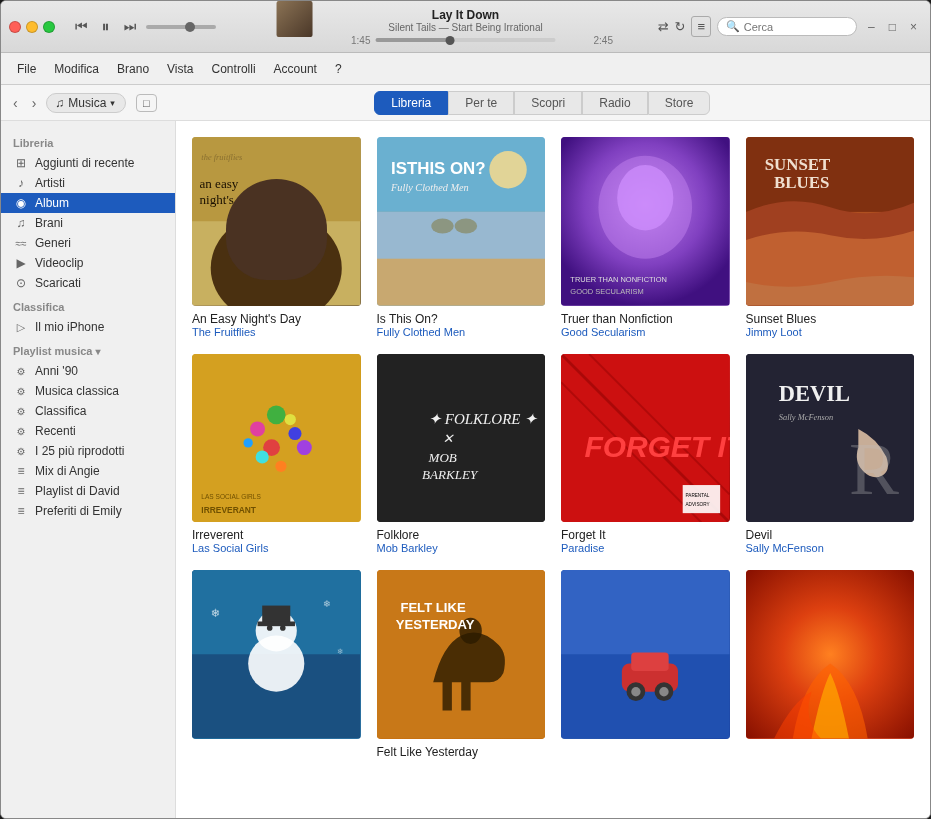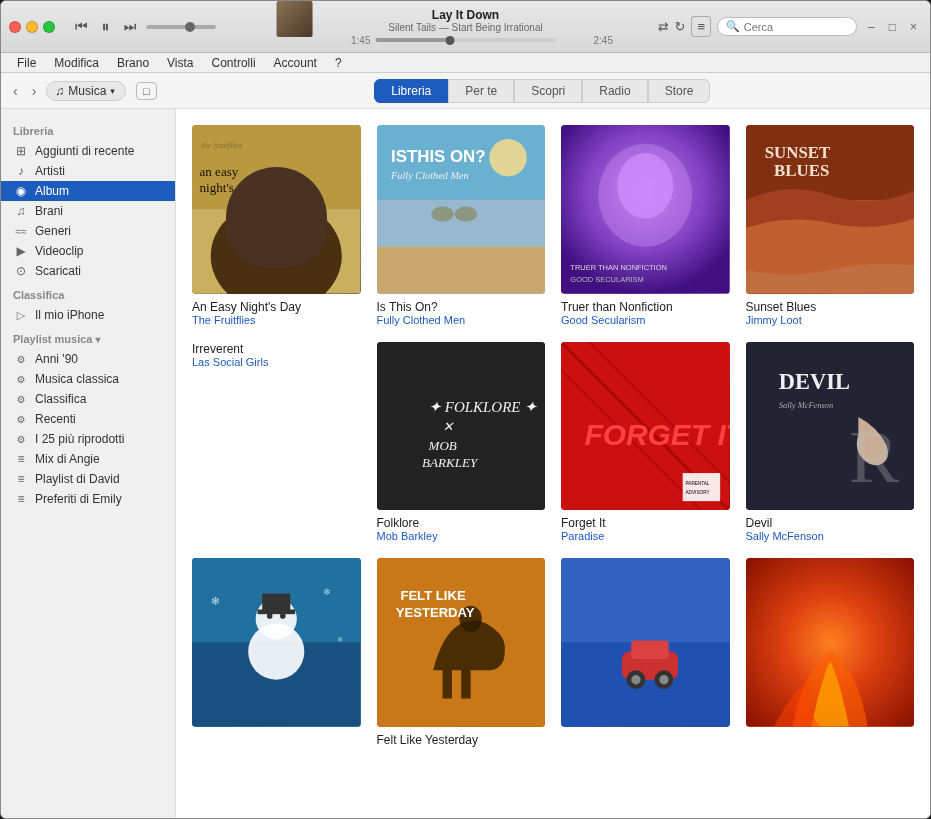--- a/index.html
+++ b/index.html
@@ -195,21 +195,21 @@
       border: none;
       cursor: pointer;
       color: #666;
       font-size: 12px;
       padding: 2px 5px;
     }
 
     
     .menubar {
       background: #f0f0f0;
-      height: 20px;
+      height: 32px;
       display: flex;
       align-items: center;
       padding: 0 8px;
       gap: 2px;
       border-bottom: 1px solid #ccc;
     }
     .menu-item {
       padding: 2px 8px;
       font-size: 12px;
       color: #333;
@@ -679,20 +679,37 @@
               <path d="M0,110 Q45,95 90,105 Q135,115 180,100 L180,150 Q135,145 90,155 Q45,165 0,155 Z" fill="#c06030"></path>
               <text x="20" y="35" font-size="18" fill="#f0e0d0" font-family="serif" font-weight="bold">SUNSET</text>
               <text x="30" y="55" font-size="18" fill="#f0e0d0" font-family="serif" font-weight="bold">BLUES</text>
             </svg>
           </div>
           <div class="album-title">Sunset Blues</div>
           <div class="album-artist">Jimmy Loot</div>
         </div>
 
         <div class="album-card">
+          <div class="album-cover cover-irreverent">
+            <svg class="cover-svg" viewBox="0 0 180 180" xmlns="http://www.w3.org/2000/svg">
+              <rect width="180" height="180" fill="#d4a020"></rect>
+
+              <circle cx="70" cy="80" r="8" fill="#e040a0"></circle>
+              <circle cx="90" cy="65" r="10" fill="#40b040"></circle>
+              <circle cx="110" cy="85" r="7" fill="#4040e0"></circle>
+              <circle cx="85" cy="100" r="9" fill="#e04040"></circle>
+              <circle cx="105" cy="70" r="6" fill="#e0e040"></circle>
+              <circle cx="75" cy="110" r="7" fill="#40e0e0"></circle>
+              <circle cx="120" cy="100" r="8" fill="#a040e0"></circle>
+              <circle cx="95" cy="120" r="6" fill="#ff8020"></circle>
+              <circle cx="60" cy="95" r="5" fill="#20a0ff"></circle>
+              <text x="10" y="170" font-size="9" fill="#705000" font-family="sans-serif" font-weight="bold">IRREVERANT</text>
+              <text x="10" y="155" font-size="7" fill="#705000" font-family="sans-serif">LAS SOCIAL GIRLS</text>
+            </svg>
+          </div>
           <div class="album-title">Irreverent</div>
           <div class="album-artist">Las Social Girls</div>
         </div>
 
         <div class="album-card">
           <div class="album-cover cover-folklore">
             <svg class="cover-svg" viewBox="0 0 180 180" xmlns="http://www.w3.org/2000/svg">
               <rect width="180" height="180" fill="#1a1a1a"></rect>
               <rect width="180" height="180" fill="#2a2a2a" opacity="0.5"></rect>
               <text x="55" y="75" font-size="16" fill="#f0f0f0" font-family="serif" font-style="italic">✦ FOLKLORE ✦</text>

